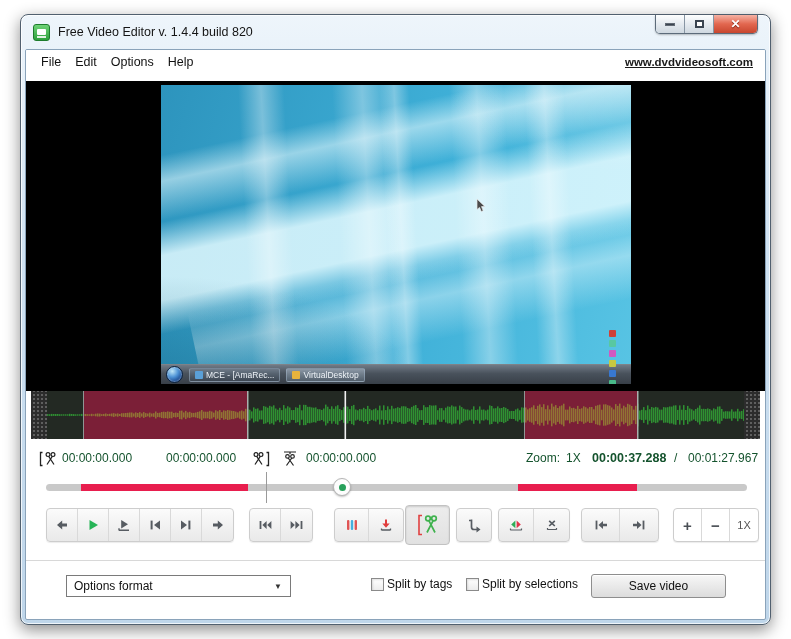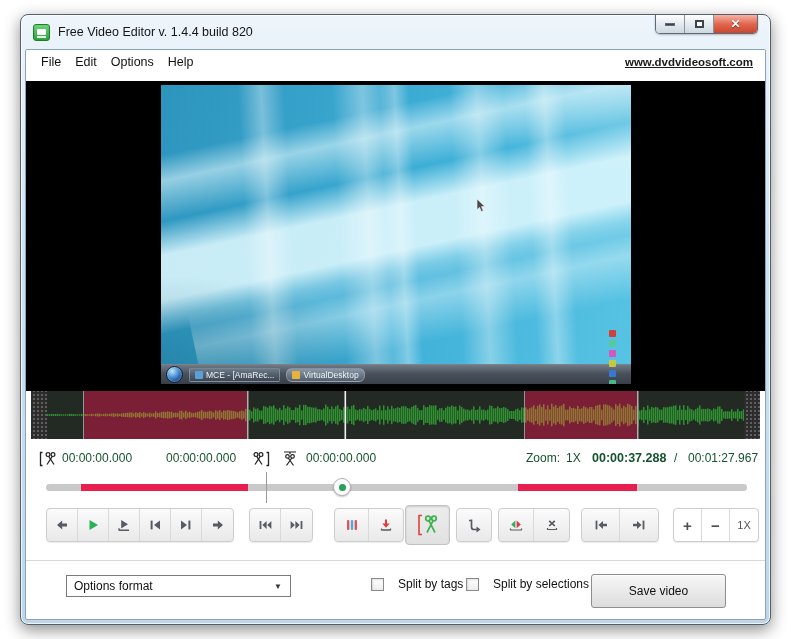--- a/index.html
+++ b/index.html
@@ -55,21 +55,21 @@
   .taskbar{position:absolute;left:0;right:0;bottom:0;height:20px;
     background:linear-gradient(180deg,#707a86,#49525c 45%,#383f48);
     border-top:1px solid rgba(255,255,255,.35);display:flex;align-items:center;}
   .orb{width:17px;height:17px;border-radius:50%;margin-left:5px;flex:0 0 auto;
     background:radial-gradient(circle at 35% 28%, #bfe6f7, #4f94d6 40%, #1d4f96 70%, #0c2a56);
     border:1px solid #0a2240;box-shadow:inset 0 0 2px rgba(255,255,255,.8);}
   .task-btn{height:14px;margin-left:6px;display:flex;align-items:center;gap:3px;padding:0 5px;
     border-radius:2px;border:1px solid rgba(170,190,210,.45);
     background:linear-gradient(180deg,rgba(120,135,150,.6),rgba(60,72,86,.6));
     font-size:8.5px;color:#eef3f8;white-space:nowrap;overflow:hidden;max-width:108px;}
-  .task-btn.active{background:linear-gradient(180deg,rgba(165,180,195,.65),rgba(95,110,125,.65));border-radius:6px;}
+  .task-btn.active{background:linear-gradient(180deg,rgba(165,180,195,.65),rgba(95,110,125,.65));}
   .ticon{width:8px;height:8px;border-radius:1px;flex:0 0 auto;}
   .tray{margin-left:auto;display:flex;align-items:center;gap:3px;padding-right:6px;flex-direction:column;}
   .tray .dot{width:7px;height:7px;border-radius:1px;}
   .clock{font-size:8.5px;color:#f2f6fa;margin-left:3px;}
 
   
   .timeline{height:48px;margin:0 5px;position:relative;background:#232923;}
   .grip{position:absolute;top:0;bottom:0;width:16px;background-color:#2c2c2c;
     background-image:radial-gradient(#5f5f5f 1px, transparent 1.2px);background-size:4px 4px;background-position:1px 2px;}
   .grip.left{left:0;}.grip.right{right:0;}
@@ -103,23 +103,23 @@
   .btn-cut{position:absolute;top:0;width:45px;height:40px;border:1px solid #c2c2c2;border-radius:4px;
     background:linear-gradient(180deg,#ededed,#e1e1e1);box-shadow:inset 0 1px 2px rgba(0,0,0,.14);
     display:flex;align-items:center;justify-content:center;}
   .zoomx{font-size:11px;color:#555;}
 
   
   .footer{margin-top:13px;border-top:1px solid #d8d8d8;position:relative;height:67px;}
   .select{position:absolute;left:40px;top:14px;width:225px;height:22px;border:1px solid #7a7a7a;background:#fff;
     display:flex;align-items:center;font-size:12px;color:#111;padding-left:7px;}
   .select .caret{margin-left:auto;margin-right:8px;font-size:8px;color:#333;}
-  .chk{position:absolute;top:16px;display:flex;align-items:center;gap:14px;font-size:12px;color:#111;}
+  .chk{position:absolute;top:16px;display:flex;align-items:center;gap:3px;font-size:12px;color:#111;}
   .chk .box{width:13px;height:13px;border:1px solid #8a8a8a;background:linear-gradient(180deg,#fff,#ededed);box-shadow:inset 1px 1px 2px rgba(0,0,0,.12);}
-  .save-btn{position:absolute;left:565px;top:13px;width:135px;height:34px;border:1px solid #8e8e8e;border-radius:3px;
+  .save-btn{position:absolute;left:565px;top:13px;width:135px;height:24px;border:1px solid #8e8e8e;border-radius:3px;
     background:linear-gradient(180deg,#f7f7f7,#dcdcdc);font-size:12px;color:#111;
     display:flex;align-items:center;justify-content:center;box-shadow:inset 0 1px 0 #fff;}
 
   svg{display:block;}
 </style>
 </head>
 <body>
 
 <div class="window">
 

